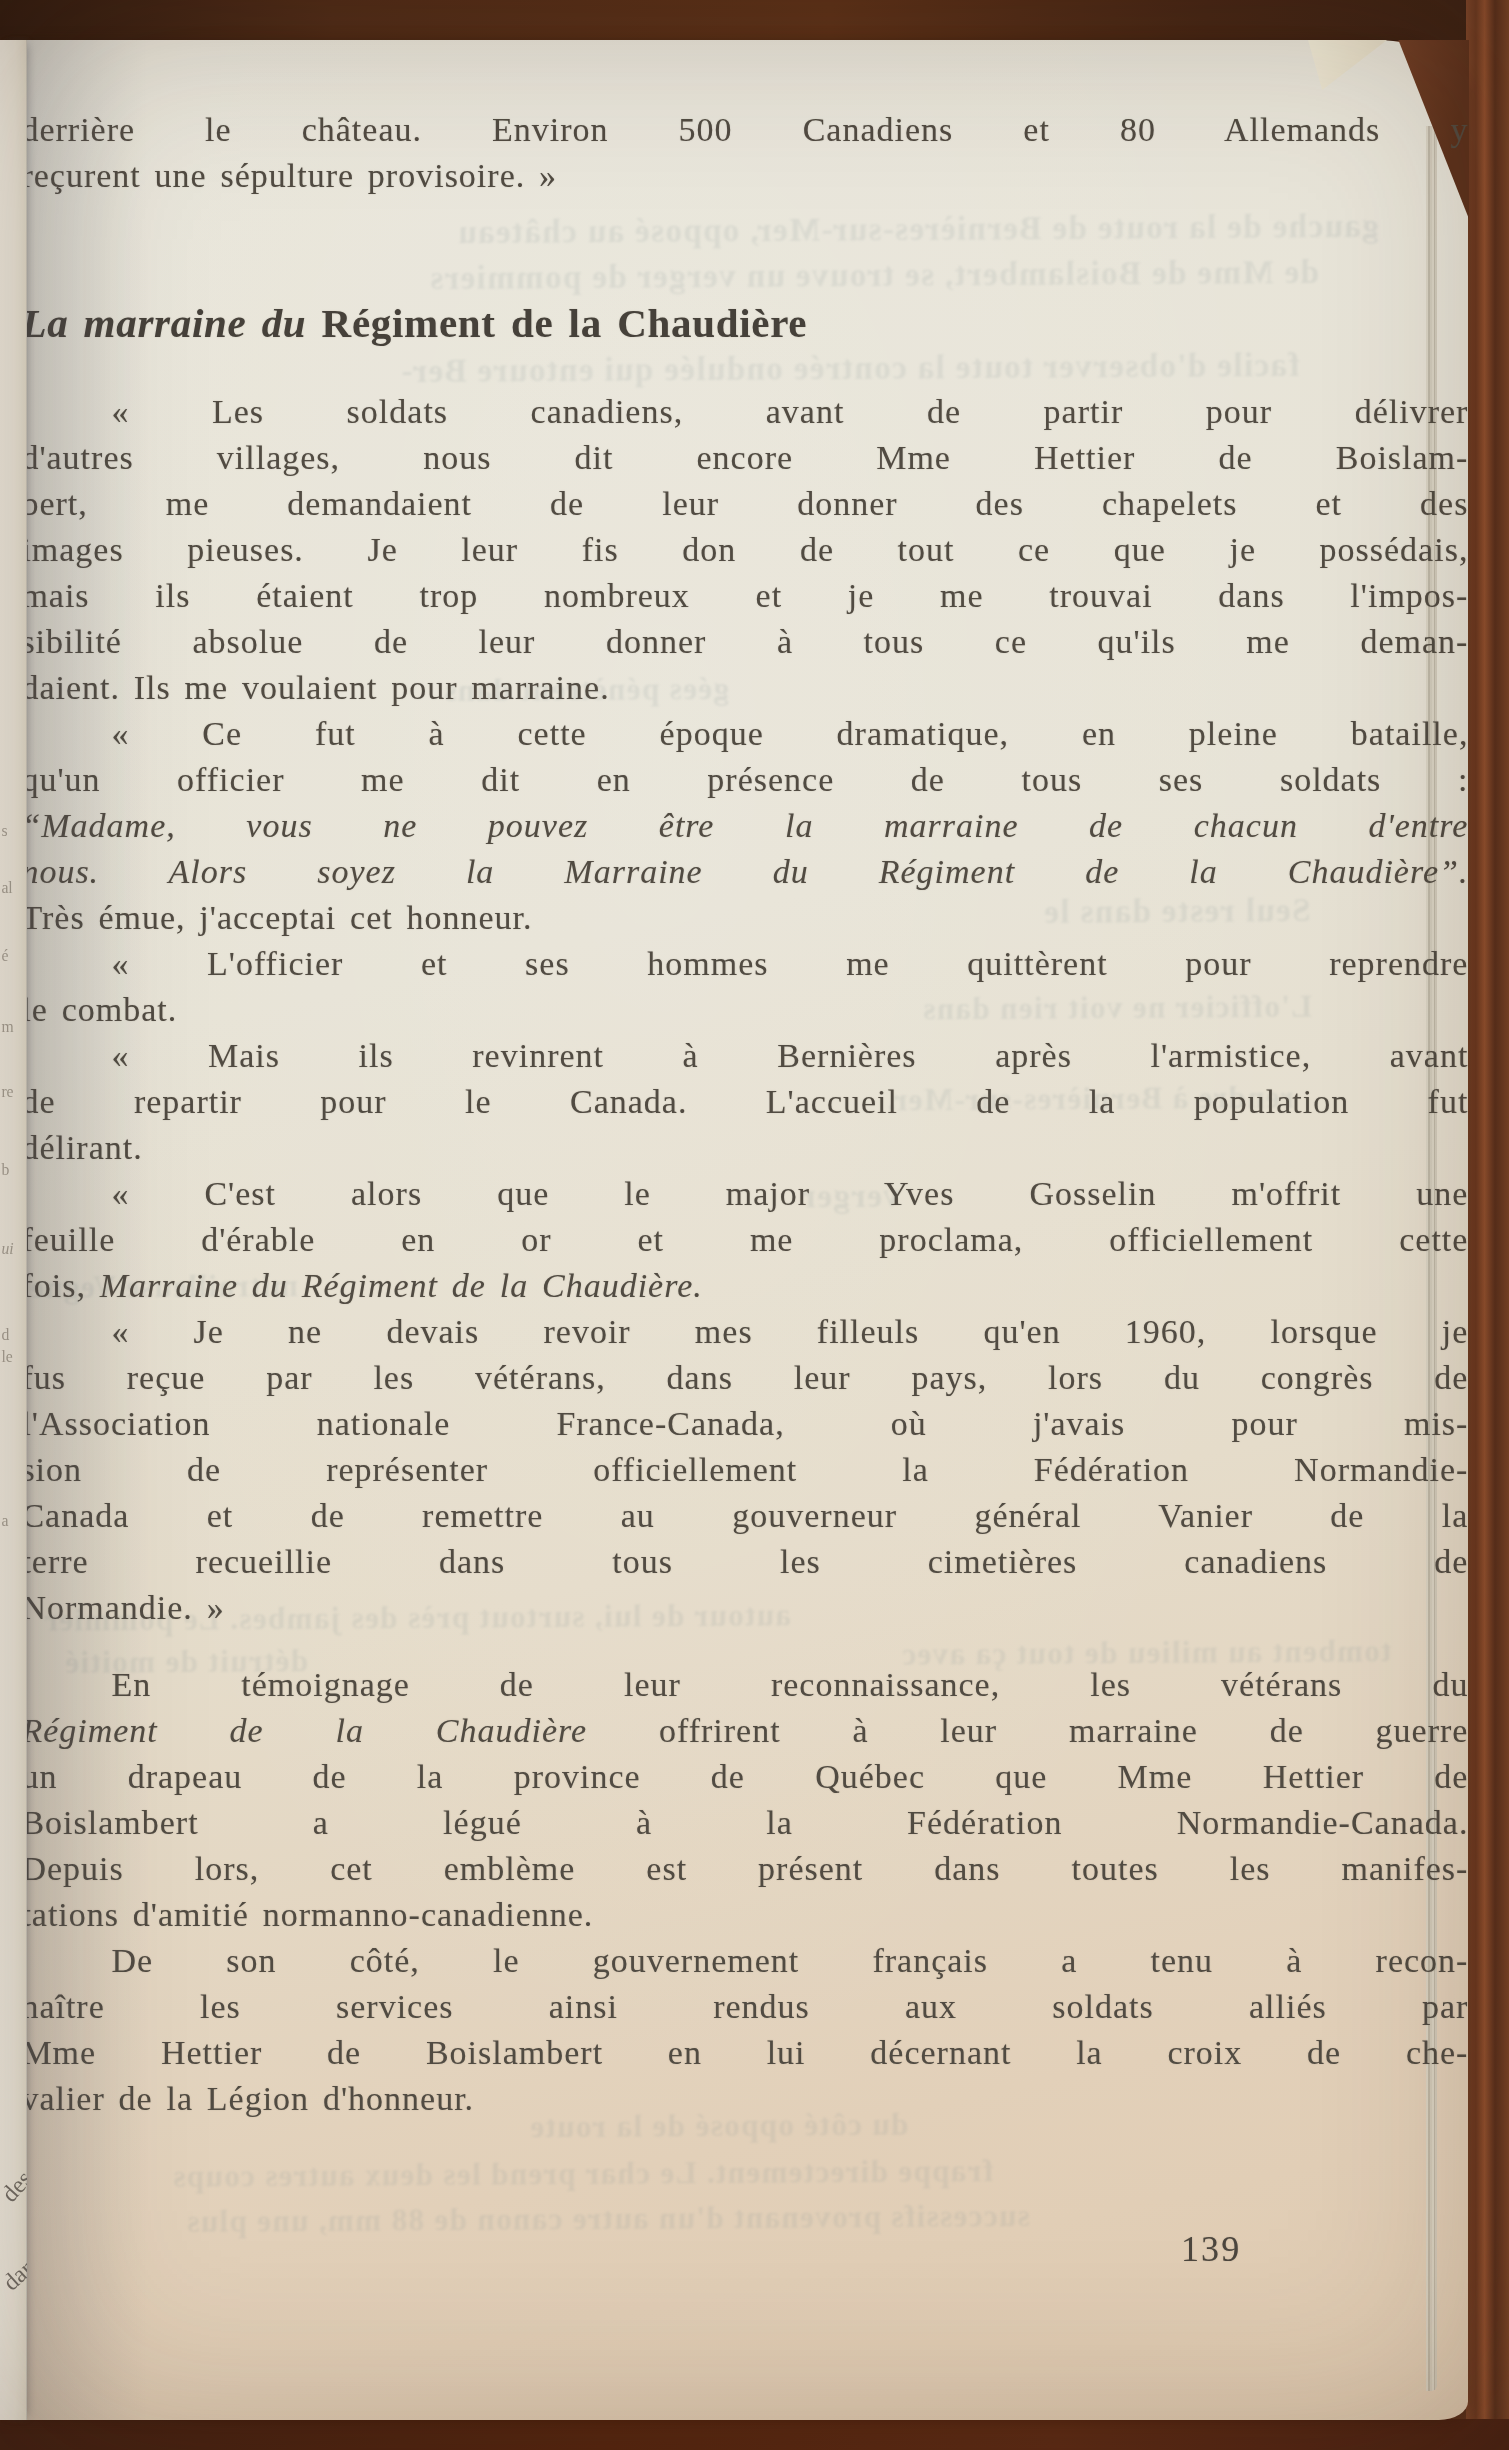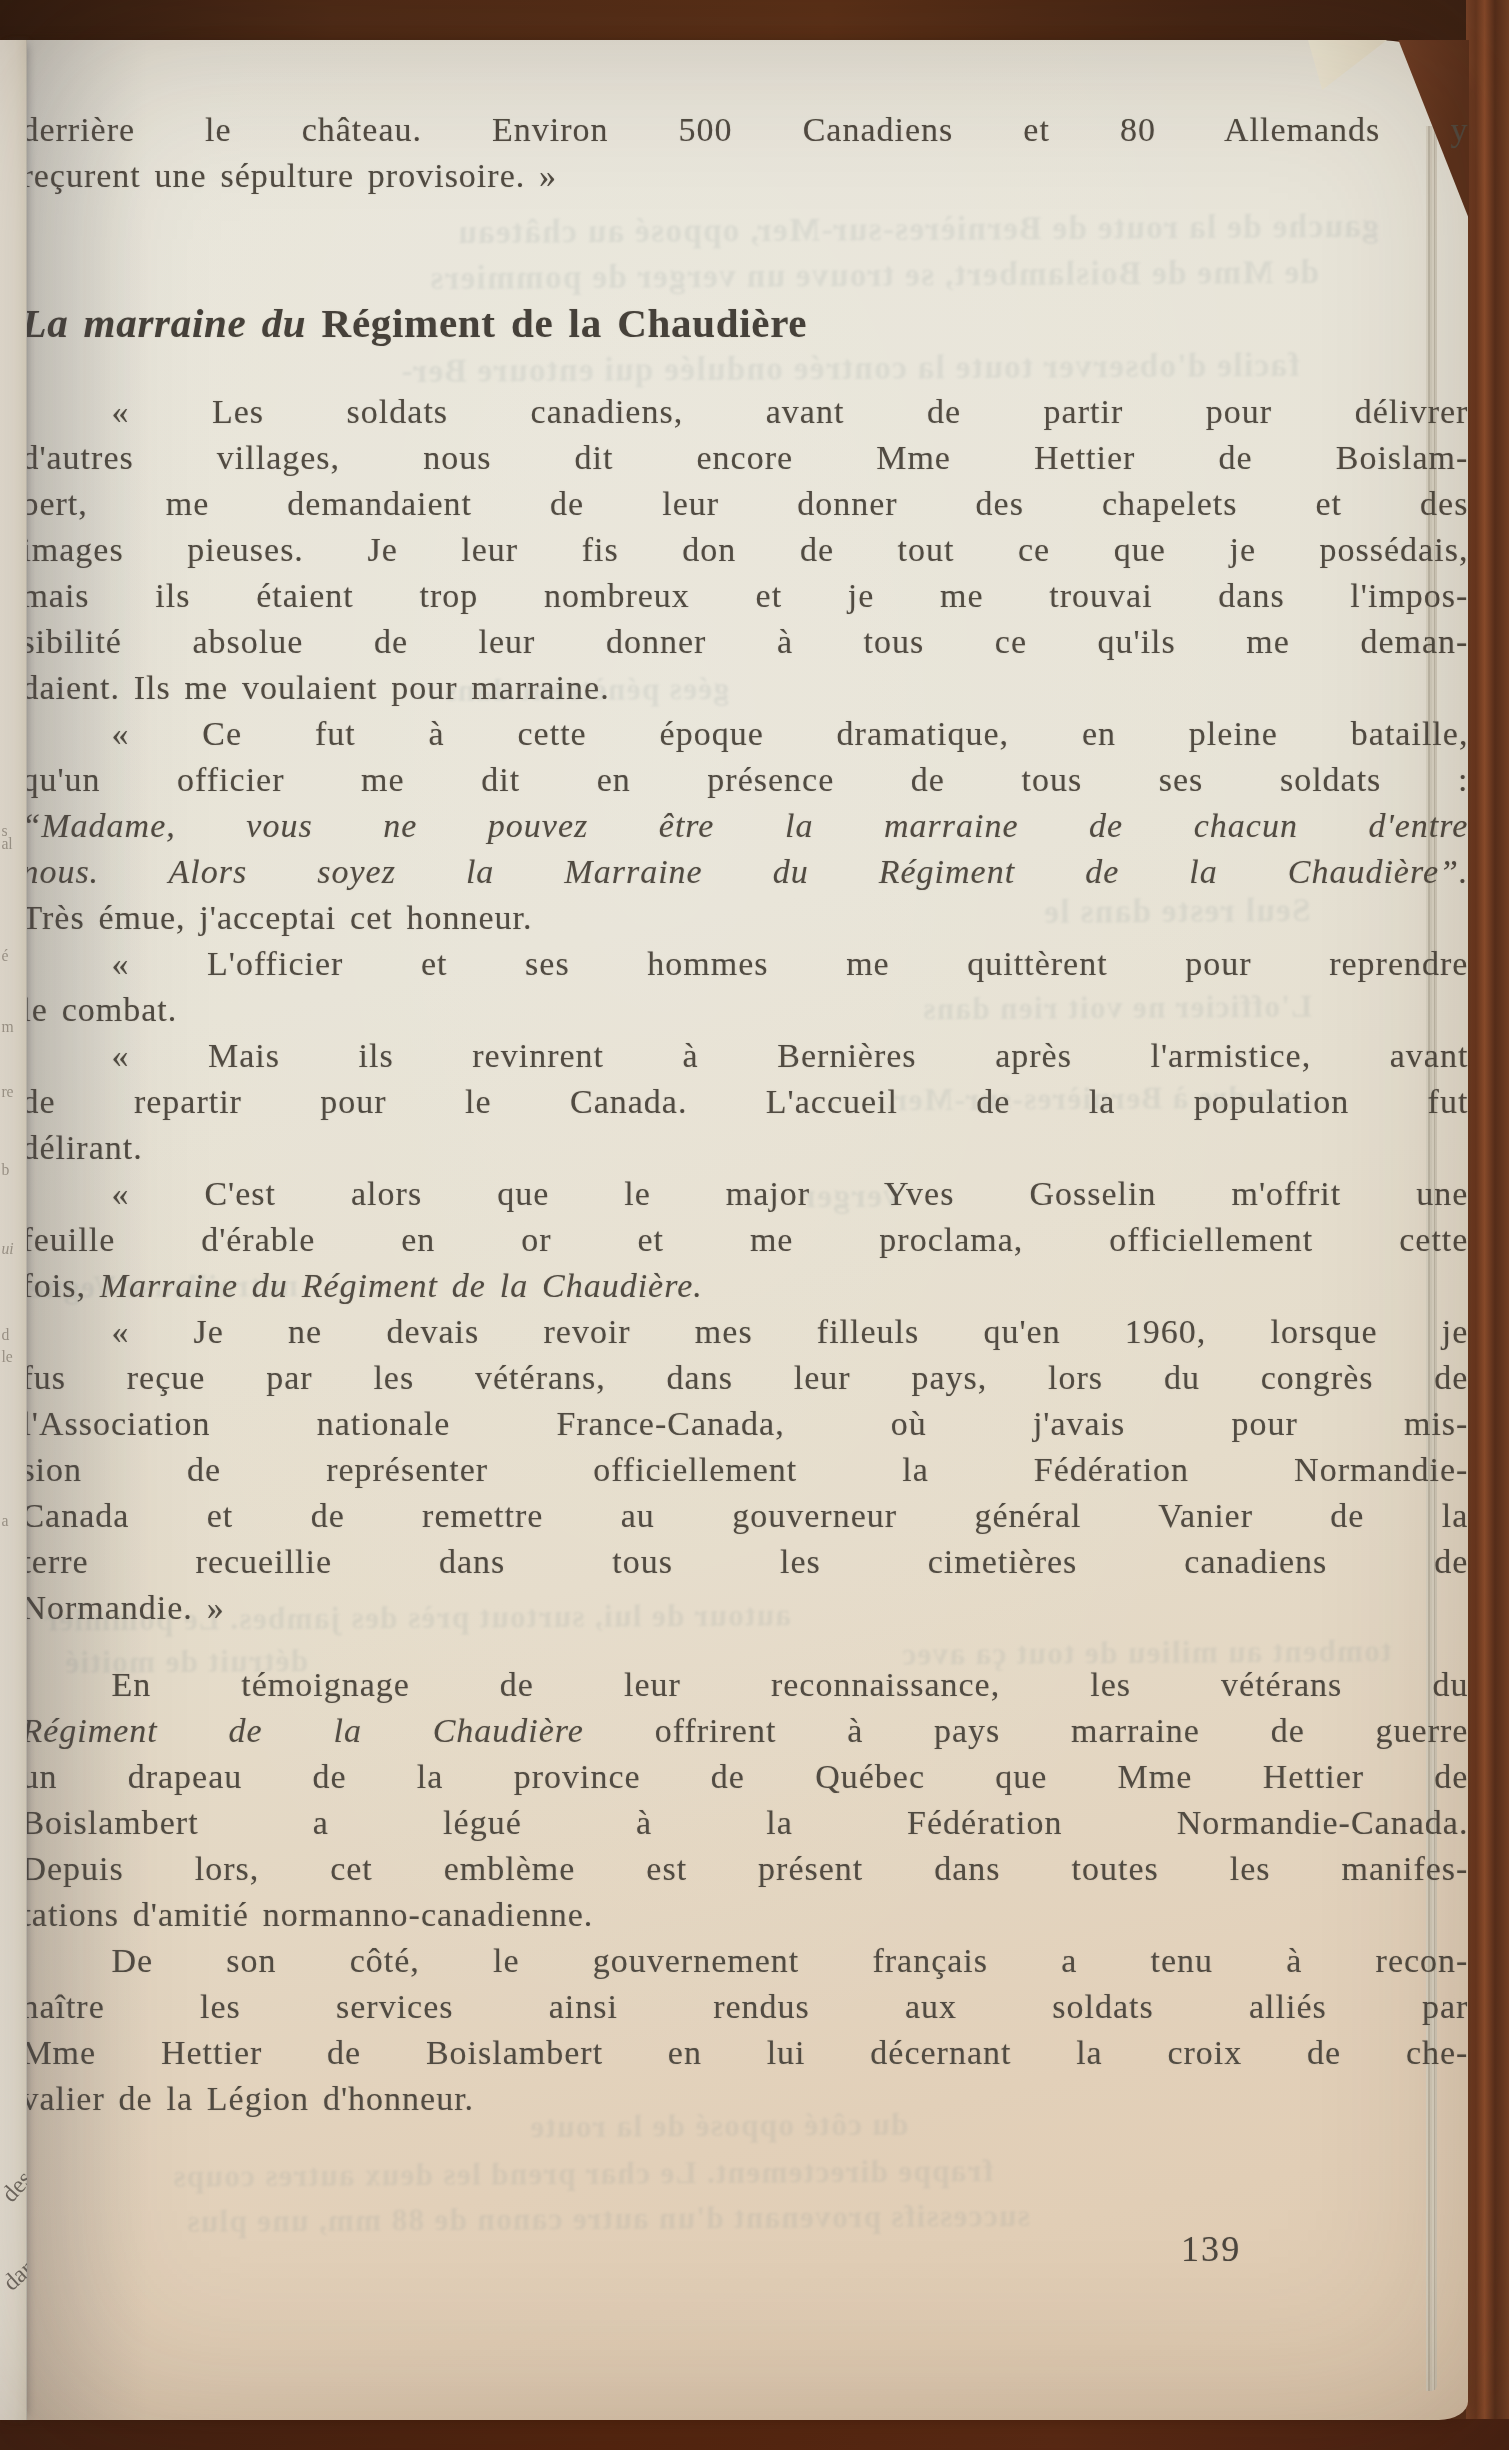--- a/index.html
+++ b/index.html
@@ -184,39 +184,39 @@
         <div class="line ind"><span>« Je ne devais revoir mes filleuls qu'en 1960, lorsque je</span></div>
         <div class="line"><span>fus reçue par les vétérans, dans leur pays, lors du congrès de</span></div>
         <div class="line"><span>l'Association nationale France-Canada, où j'avais pour mis-</span></div>
         <div class="line"><span>sion de représenter officiellement la Fédération Normandie-</span></div>
         <div class="line"><span>Canada et de remettre au gouverneur général Vanier de la</span></div>
         <div class="line"><span>terre recueillie dans tous les cimetières canadiens de</span></div>
         <div class="line last"><span>Normandie. »</span></div>
       </div>
       <div class="block b-p7">
         <div class="line ind"><span>En témoignage de leur reconnaissance, les vétérans du</span></div>
-        <div class="line"><span class="it">Régiment de la Chaudière</span><span> offrirent à pays marraine de guerre</span></div>
+        <div class="line"><span class="it">Régiment de la Chaudière</span><span> offrirent à leur marraine de guerre</span></div>
         <div class="line"><span>un drapeau de la province de Québec que Mme Hettier de</span></div>
         <div class="line"><span>Boislambert a légué à la Fédération Normandie-Canada.</span></div>
         <div class="line"><span>Depuis lors, cet emblème est présent dans toutes les manifes-</span></div>
         <div class="line last"><span>tations d'amitié normanno-canadienne.</span></div>
       </div>
       <div class="block b-p8">
         <div class="line ind"><span>De son côté, le gouvernement français a tenu à recon-</span></div>
         <div class="line"><span>naître les services ainsi rendus aux soldats alliés par</span></div>
         <div class="line"><span>Mme Hettier de Boislambert en lui décernant la croix de che-</span></div>
         <div class="line last"><span>valier de la Légion d'honneur.</span></div>
       </div>
     </div>
 
   <div class="page-number">139</div>
 
   <div class="edge-strip" id="edge-strip">
       <span class="efrag" style="top: 782px;">s</span>
-      <span class="efrag" style="top: 795px;">al</span>
+      <span class="efrag" style="top: 839px;">al</span>
       <span class="efrag" style="top: 907px;">é</span>
       <span class="efrag" style="top: 978px;">m</span>
       <span class="efrag" style="top: 1043px;">re</span>
       <span class="efrag" style="top: 1121px;">b</span>
       <span class="efrag" style="top: 1200px; font-style: italic;">ui</span>
       <span class="efrag" style="top: 1286px;">d</span>
       <span class="efrag" style="top: 1308px;">le</span>
       <span class="efrag" style="top: 1472px;">a</span>
       <span class="efrag big" style="top: 2133px; font-size: 24px; transform: rotate(-48deg);">des</span>
       <span class="efrag big" style="top: 2218px; font-size: 24px; transform: rotate(-42deg);">dans</span>

